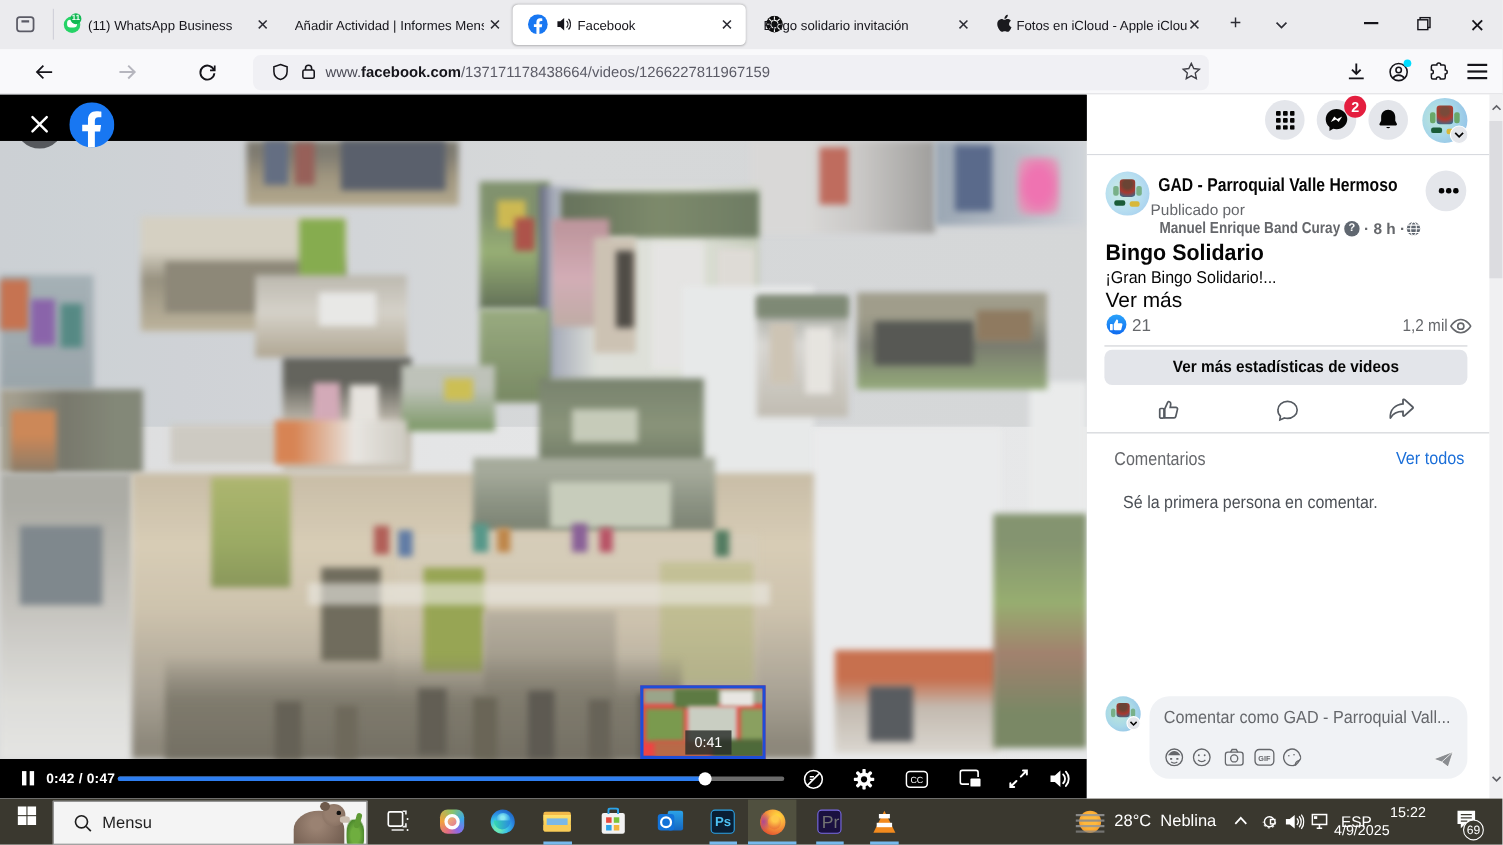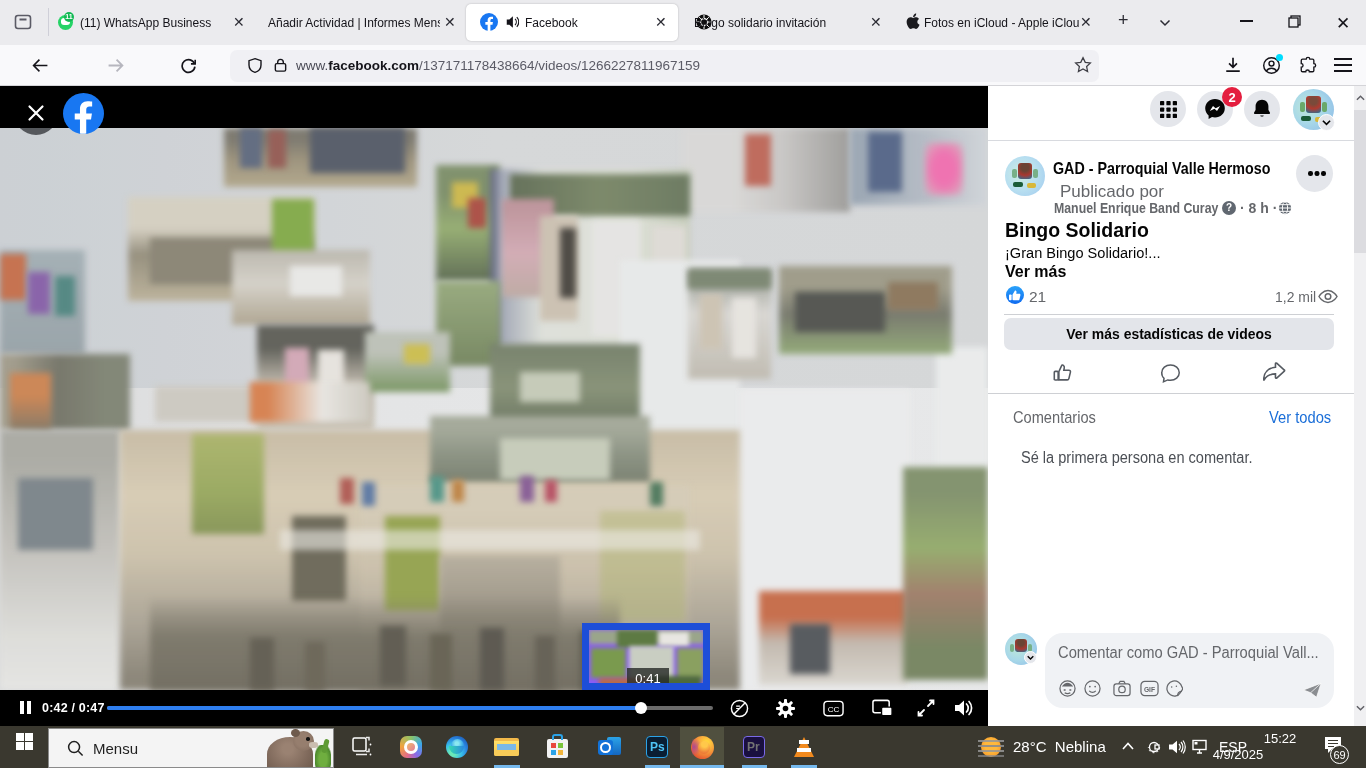--- a/index.html
+++ b/index.html
@@ -221,21 +221,21 @@
       <div class="abs circle" style="left:14px;top:5px;width:44px;height:44px;background:#55585c;z-index:25"></div>
       <div class="abs" id="vtopmask" style="left:0;top:0;width:988px;height:42px;background:#000;z-index:26"></div>
       <svg class="abs" style="left:27px;top:18px;z-index:31" width="18" height="18" viewBox="0 0 18 18" stroke="#fff" stroke-width="2.2" stroke-linecap="round">
         <path d="M2.5 2.5l13 13M15.5 2.5l-13 13"></path>
       </svg>
       <svg class="abs" style="left:63px;top:7px;z-index:31" width="41" height="41" viewBox="0 0 36 36">
         <circle cx="18" cy="18" r="18" fill="#1877f2"></circle>
         <path d="M24.6 23.3l.8-5.2h-5v-3.4c0-1.4.7-2.8 2.9-2.8h2.3V7.5s-2-.35-4-.35c-4.1 0-6.7 2.5-6.7 6.9v3.95h-4.6v5.2h4.6V35.6a18.3 18.3 0 0 0 5.5 0V23.3z" fill="#fff"></path>
       </svg>
 
-      <div class="abs" style="left:582px;top:537px;width:128px;height:67px;background:#8b5cf6;border:7px solid #1d4ed8;z-index:31;overflow:hidden">
+      <div class="abs" style="left:582px;top:537px;width:114px;height:67px;background:#ef4444;border:3px solid #1d4ed8;z-index:31;overflow:hidden">
         <div class="abs" style="left:0;top:0;width:115px;height:14px;background:#9aa58a;filter:blur(2px)"></div>
         <div class="abs" style="left:28px;top:0;width:40px;height:18px;background:#5d7a43;filter:blur(2px)"></div>
         <div class="abs" style="left:70px;top:2px;width:30px;height:14px;background:#e8e6e2;filter:blur(2px)"></div>
         <div class="abs" style="left:2px;top:18px;width:35px;height:30px;background:#7a9a4e;filter:blur(2px)"></div>
         <div class="abs" style="left:40px;top:16px;width:45px;height:35px;background:#c9cec2;filter:blur(2px)"></div>
         <div class="abs" style="left:88px;top:18px;width:27px;height:32px;background:#8aa060;filter:blur(2px)"></div>
         <div class="abs" style="left:10px;top:48px;width:50px;height:19px;background:#b86a48;filter:blur(2px)"></div>
         <div class="abs" style="left:62px;top:46px;width:50px;height:21px;background:#4e6a3a;filter:blur(2px)"></div>
         <div class="abs" style="left:38px;top:38px;width:42px;height:22px;background:rgba(42,45,42,.82);color:#fff;font-size:13px;text-align:center;line-height:22px">0:41</div>
       </div>
@@ -314,37 +314,37 @@
       </svg>
       <div class="abs" style="left:0;top:54px;width:366px;height:1px;background:#d8dadf"></div>
 
       <div class="abs circle" style="left:17px;top:70px;width:40px;height:40px;background:radial-gradient(circle at 40% 45%,#cfeee0 0%,#b8dff0 50%,#9ec8ef 100%)"></div>
       <div class="abs" style="left:30px;top:77px;width:14px;height:16px;background:radial-gradient(circle at 50% 28%,#6a4434 28%,#a83830 58%,#3a6a8a 92%);border-radius:3px"></div>
       <div class="abs" style="left:24px;top:83px;width:5px;height:9px;background:#78b088;border-radius:2px"></div>
       <div class="abs" style="left:45px;top:83px;width:5px;height:9px;background:#78b088;border-radius:2px"></div>
       <div class="abs" style="left:25px;top:96px;width:10px;height:5px;background:#1a5c38;border-radius:2px"></div>
       <div class="abs" style="left:39px;top:97px;width:9px;height:5px;background:#d8b83a;border-radius:2px"></div>
       <div class="abs sb-txt" style="left:65px;top:73px;font-size:17px;font-weight:bold;transform:scaleX(.84);transform-origin:0 0;white-space:nowrap">GAD - Parroquial Valle Hermoso</div>
-      <div class="abs sb-sec" style="left:72px;top:96px;font-size:17px">Publicado por</div>
+      <div class="abs sb-sec" style="left:58px;top:96px;font-size:14px">Publicado por</div>
       <div class="abs sb-sec" style="left:66px;top:114px;font-size:14.5px;font-weight:bold;transform:scaleX(.85);transform-origin:0 0;white-space:nowrap">Manuel Enrique Band Curay</div>
       <div class="abs circle" style="left:234px;top:115px;width:14px;height:14px;background:#606770;color:#fff;font-size:10px;font-weight:bold;text-align:center;line-height:14px">?</div>
       <div class="abs sb-sec" style="left:252px;top:114px;font-size:14px;font-weight:bold">· 8 h ·</div>
       <svg class="abs" style="left:290px;top:115px" width="14" height="14" viewBox="0 0 16 16">
         <circle cx="8" cy="8" r="7" fill="#606770"></circle>
         <g stroke="#fff" stroke-width="1.1" fill="none">
           <ellipse cx="8" cy="8" rx="3" ry="7"></ellipse>
           <path d="M1 8h14M2 4.2h12M2 11.8h12"></path>
         </g>
       </svg>
       <div class="abs circle fbgray" style="left:308px;top:69px;width:37px;height:37px"></div>
       <div class="abs" style="left:320px;top:85px;width:4.5px;height:4.5px;border-radius:50%;background:#050505;box-shadow:6.5px 0 0 #050505,13px 0 0 #050505"></div>
 
       <div class="abs sb-txt" style="left:17px;top:132px;font-size:20.5px;font-weight:bold;transform:scaleX(.95);transform-origin:0 0;white-space:nowrap">Bingo Solidario</div>
       <div class="abs sb-txt" style="left:17px;top:158px;font-size:15.5px;transform:scaleX(.94);transform-origin:0 0;white-space:nowrap">¡Gran Bingo Solidario!...</div>
-      <div class="abs sb-txt" style="left:17px;top:177px;font-size:16px;font-weight:bold">Ver más</div>
+      <div class="abs sb-txt" style="left:17px;top:177px;font-size:19px;font-weight:normal">Ver más</div>
 
       <div class="abs circle" style="left:18px;top:200px;width:18px;height:18px;background:linear-gradient(#2aa2fa,#0f6bf0)"></div>
       <svg class="abs" style="left:21px;top:204px" width="12" height="11" viewBox="0 0 12 11" fill="#fff">
         <path d="M3.5 4.8L5.7.9c.2-.4.8-.5 1.2-.2.5.4.7 1 .6 1.6l-.3 1.5h3.2c.7 0 1.2.7 1 1.4l-1 4.2c-.1.5-.6.9-1.1.9H4.5l-1-.5z"></path>
         <rect x="0" y="4.5" width="2.6" height="5.8" rx=".8"></rect>
       </svg>
       <div class="abs sb-sec" style="left:41px;top:202px;font-size:15.5px">21</div>
       <div class="abs sb-sec" style="left:287px;top:202px;font-size:15.5px;transform:scaleX(.9);transform-origin:0 0">1,2 mil</div>
       <svg class="abs" style="left:330px;top:203px" width="20" height="15" viewBox="0 0 20 15" fill="none" stroke="#65676b" stroke-width="1.5">
         <path d="M1 7.5S4.3 1.5 10 1.5 19 7.5 19 7.5 15.7 13.5 10 13.5 1 7.5 1 7.5z"></path>
@@ -482,21 +482,21 @@
 
   <div class="abs" style="left:646px;top:736px;width:22px;height:22px;background:#0a1e33;border-radius:4px;border:1.5px solid #2ba3e8"></div>
   <div class="abs" style="left:650px;top:740px;font-size:12px;font-weight:bold;color:#4ec3f5">Ps</div>
 
   <div class="abs" style="left:680px;top:727px;width:44px;height:41px;background:#50503f"></div>
   <div class="abs circle" style="left:691px;top:736px;width:23px;height:23px;background:radial-gradient(circle at 68% 28%,#ffd23c 8%,#f8a83c 35%,#ef7a35 60%,#e0502f 82%,#c03a60 100%)"></div>
   <div class="abs" style="left:692px;top:738px;width:10px;height:18px;background:radial-gradient(ellipse at 20% 50%,#b04890 0%,rgba(240,140,60,0) 70%)"></div>
   <div class="abs circle" style="left:698px;top:741px;width:12px;height:13px;background:radial-gradient(circle at 55% 25%,#ffc84a 25%,#f08a3c 65%,#e86030)"></div>
 
   <div class="abs" style="left:743px;top:736px;width:22px;height:22px;background:#1a1040;border-radius:4px;border:1.5px solid #7a6ae8"></div>
-  <div class="abs" style="left:747px;top:740px;font-size:12px;font-weight:bold;color:#737373">Pr</div>
+  <div class="abs" style="left:747px;top:740px;font-size:16px;font-weight:normal;color:#737373">Pr</div>
 
   <div class="abs" style="left:794px;top:737px;width:0;height:0;border-left:10px solid transparent;border-right:10px solid transparent;border-bottom:20px solid #f28a1e"></div>
   <div class="abs" style="left:799px;top:740px;width:10px;height:4px;background:#fff"></div>
   <div class="abs" style="left:797px;top:748px;width:14px;height:4px;background:#fff"></div>
 
   <div class="abs" style="left:494px;top:765px;width:26px;height:3px;background:#76b9ed"></div>
   <div class="abs" style="left:645px;top:765px;width:25px;height:3px;background:#76b9ed"></div>
   <div class="abs" style="left:680px;top:765px;width:44px;height:3px;background:#76b9ed"></div>
   <div class="abs" style="left:742px;top:765px;width:25px;height:3px;background:#76b9ed"></div>
   <div class="abs" style="left:791px;top:765px;width:26px;height:3px;background:#76b9ed"></div>

